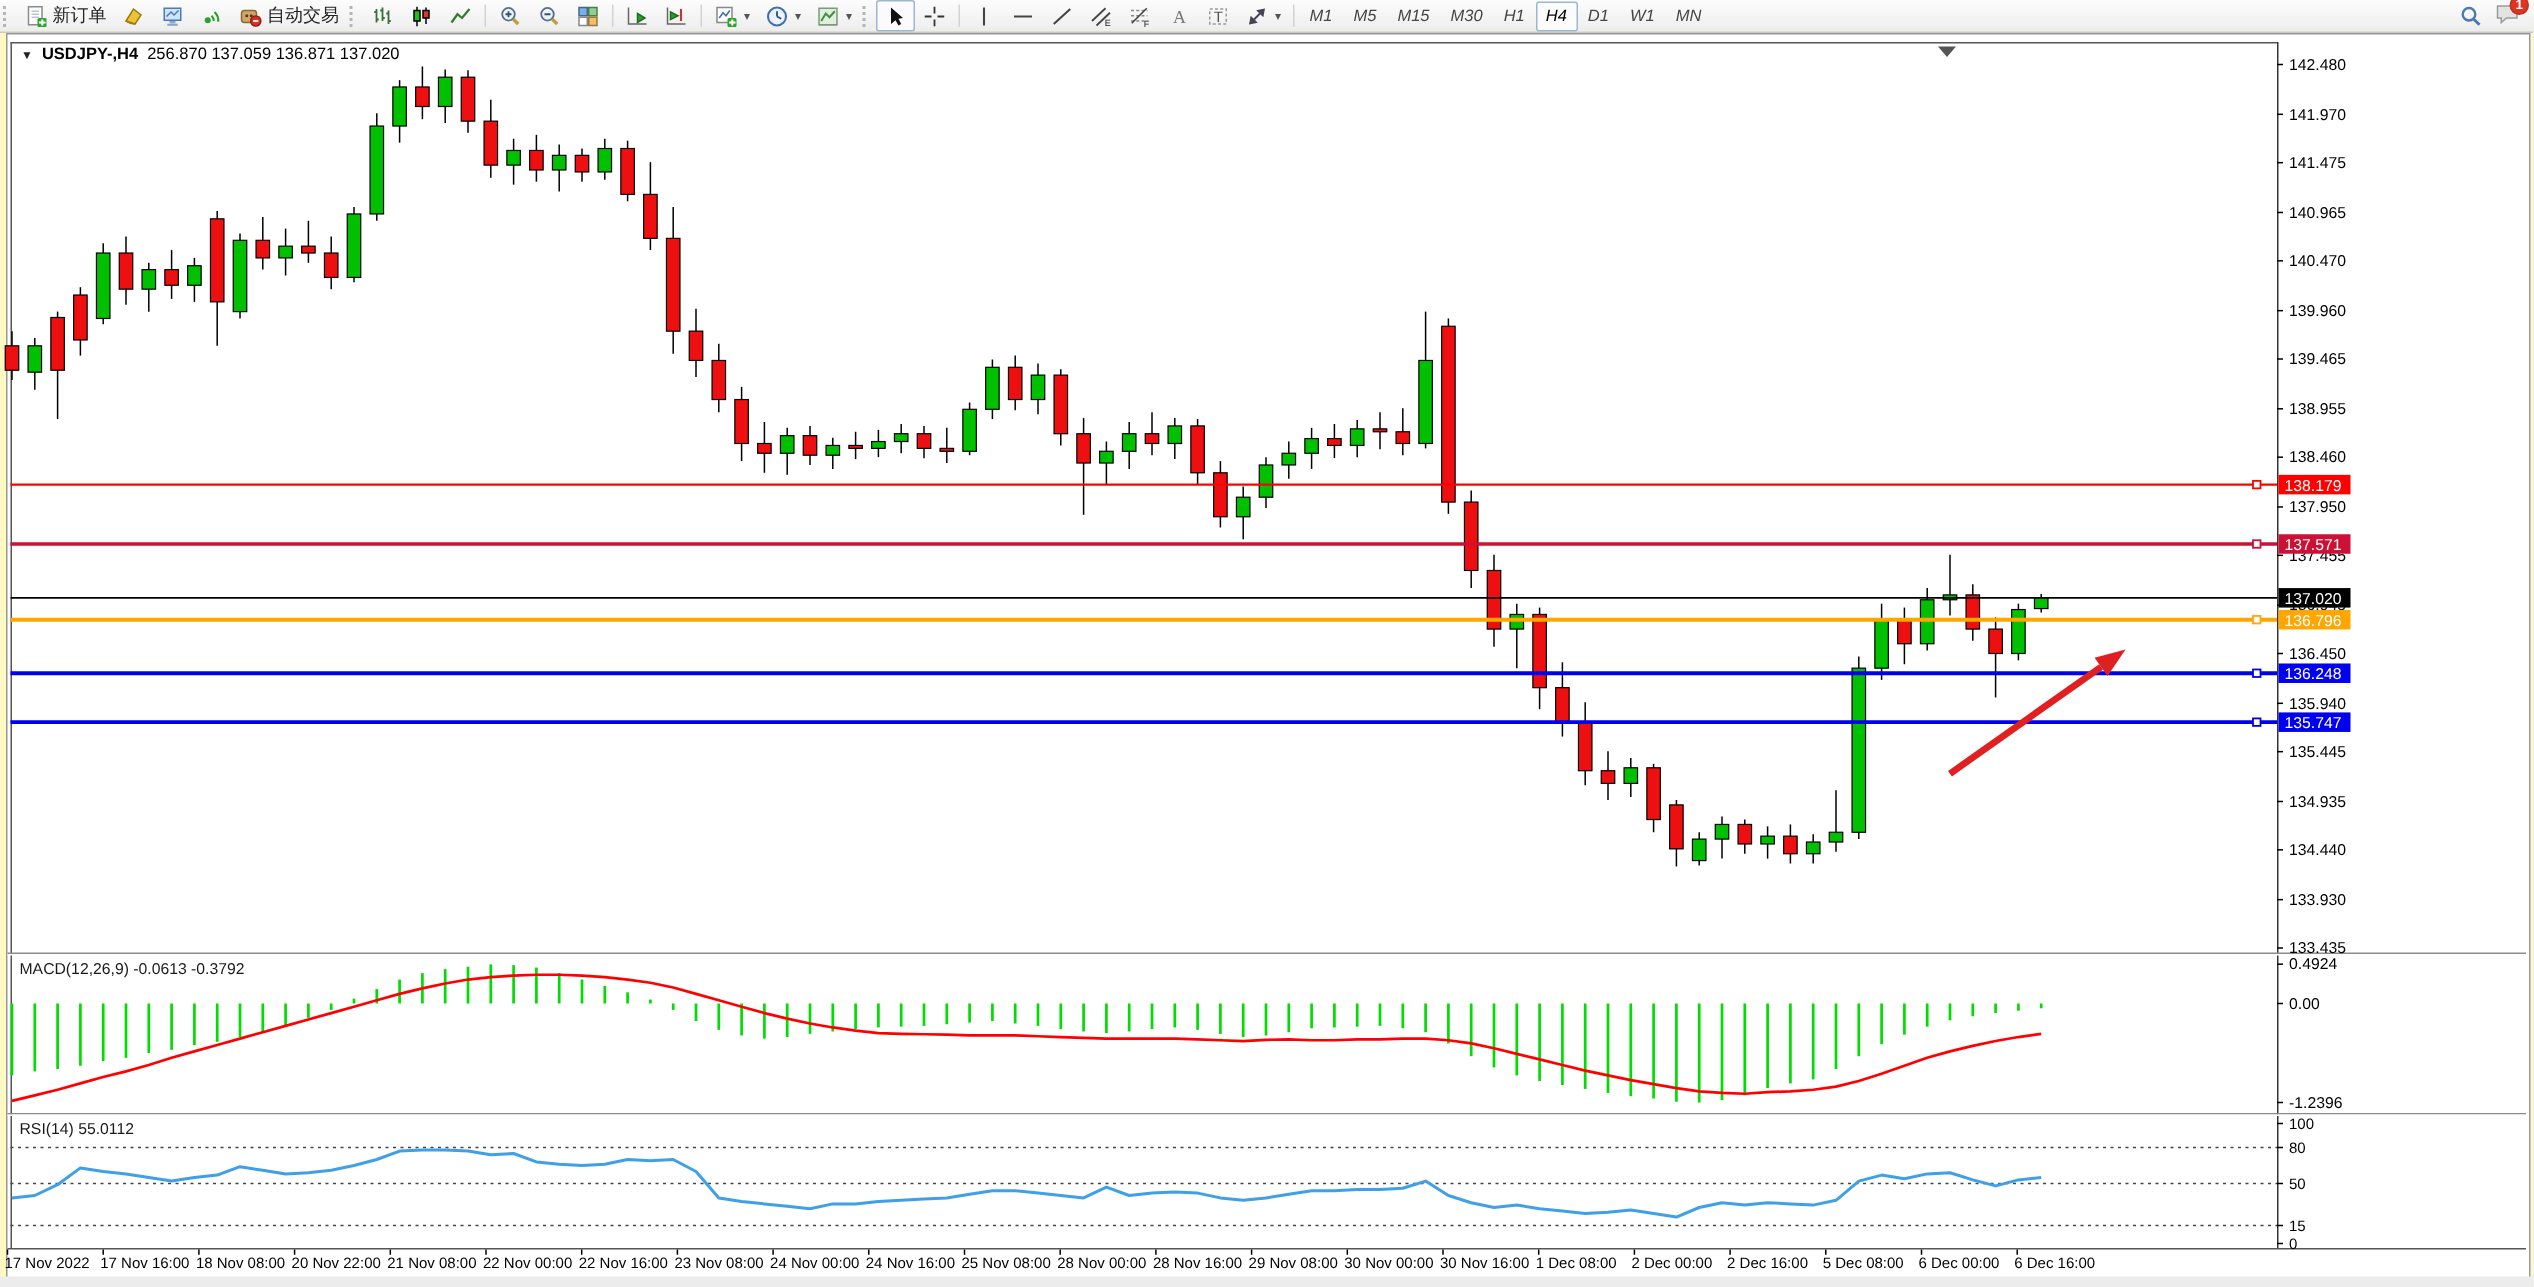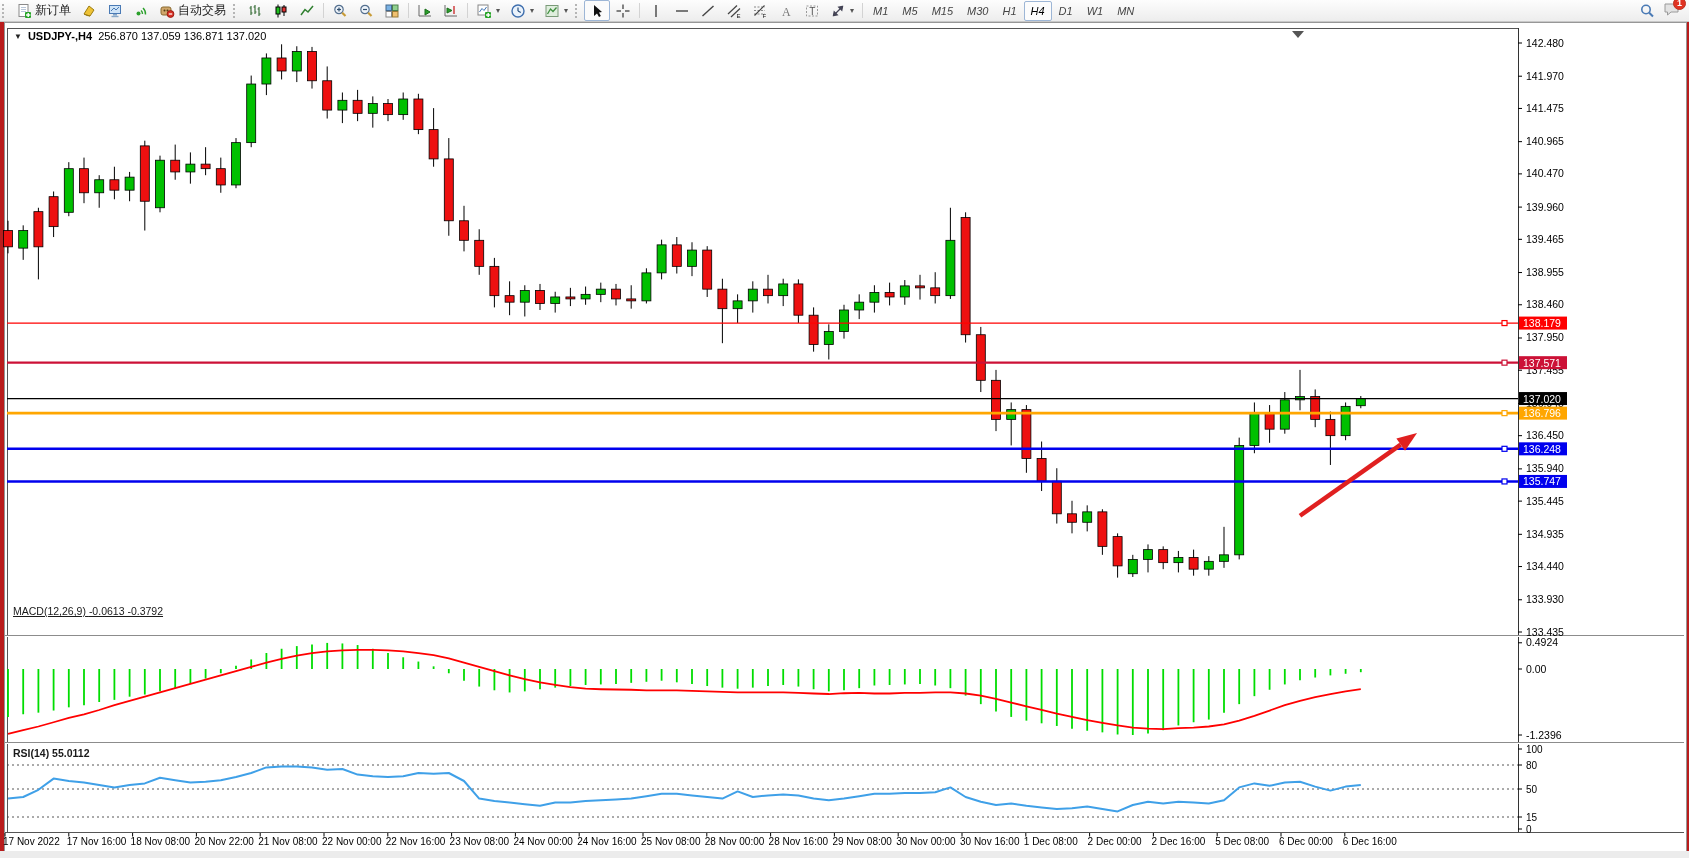--- a/index.html
+++ b/index.html
@@ -1,16 +1,16 @@
 <!DOCTYPE html>
 <html><head>
 <meta charset="utf-8">
 <style>
   html,body{margin:0;padding:0;background:#e9e9e9;font-family:"Liberation Sans","DejaVu Sans",sans-serif;}
-  .screen{position:relative;width:1689px;height:858px;background:#b91c1c;overflow:hidden;}
+  .screen{position:relative;width:1689px;height:858px;background:#fef9c3;overflow:hidden;}
   
   .toolbar{position:absolute;left:0;top:0;width:1689px;height:21px;
     background:linear-gradient(#fdfdfd,#ededed);border-bottom:1px solid #c9c9c9;
     display:flex;align-items:center;font-size:12px;color:#222;}
   .tb-group{display:flex;align-items:center;height:21px;}
   .grip{width:5px;height:14px;margin:0 2px;border-left:2px dotted #b5b5b5;}
   .tb-btn{display:flex;align-items:center;gap:3px;padding:1px 4px;height:17px;border:1px solid transparent;border-radius:2px;cursor:default;}
   .tb-btn.active{background:#fbfbfb;border:1px solid #9db6d6;}
   .tb-btn svg{display:block;}
   .tb-sep{width:1px;height:15px;background:#d3d3d3;margin:0 3px;}
@@ -291,24 +291,24 @@
       </div>
     </div>
   </div>
 
   <div class="window">
     <div class="overlay chart-title">
       <span class="tri">▼</span>
       <b>USDJPY-,H4</b>
       <span>256.870 137.059 136.871 137.020</span>
     </div>
-    <div class="overlay panel-label" style="left:8px;top:582px;text-decoration:underline;">
+    <div class="overlay panel-label" style="left:8px;top:617px;">
       <span>MACD(12,26,9)</span> <span>-0.0613 -0.3792</span>
     </div>
-    <div class="overlay panel-label" style="left:8px;top:724px;font-weight:bold;">
+    <div class="overlay panel-label" style="left:8px;top:724px;">
       <span>RSI(14)</span> <span>55.0112</span>
     </div>
   </div>
 
   <svg id="chart-svg" width="1689" height="858">
       <line x1="7" y1="28.5" x2="1518" y2="28.5" stroke="#555" stroke-width="1"></line>
       <line x1="7.5" y1="28" x2="7.5" y2="832" stroke="#555" stroke-width="1"></line>
       <line x1="1518.5" y1="28" x2="1518.5" y2="832" stroke="#333" stroke-width="1"></line>
       <line x1="5" y1="635.5" x2="1684" y2="635.5" stroke="#8c8c8c" stroke-width="1"></line>
       <line x1="5" y1="636.5" x2="1684" y2="636.5" stroke="#ffffff" stroke-width="1"></line>

